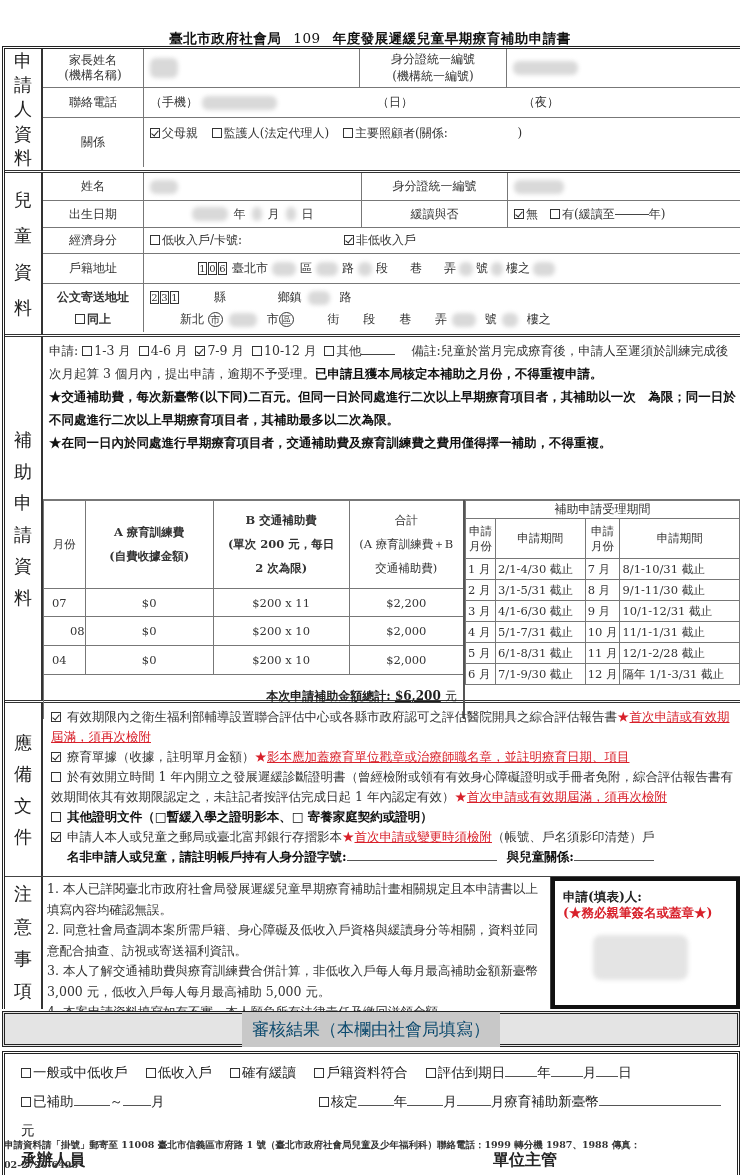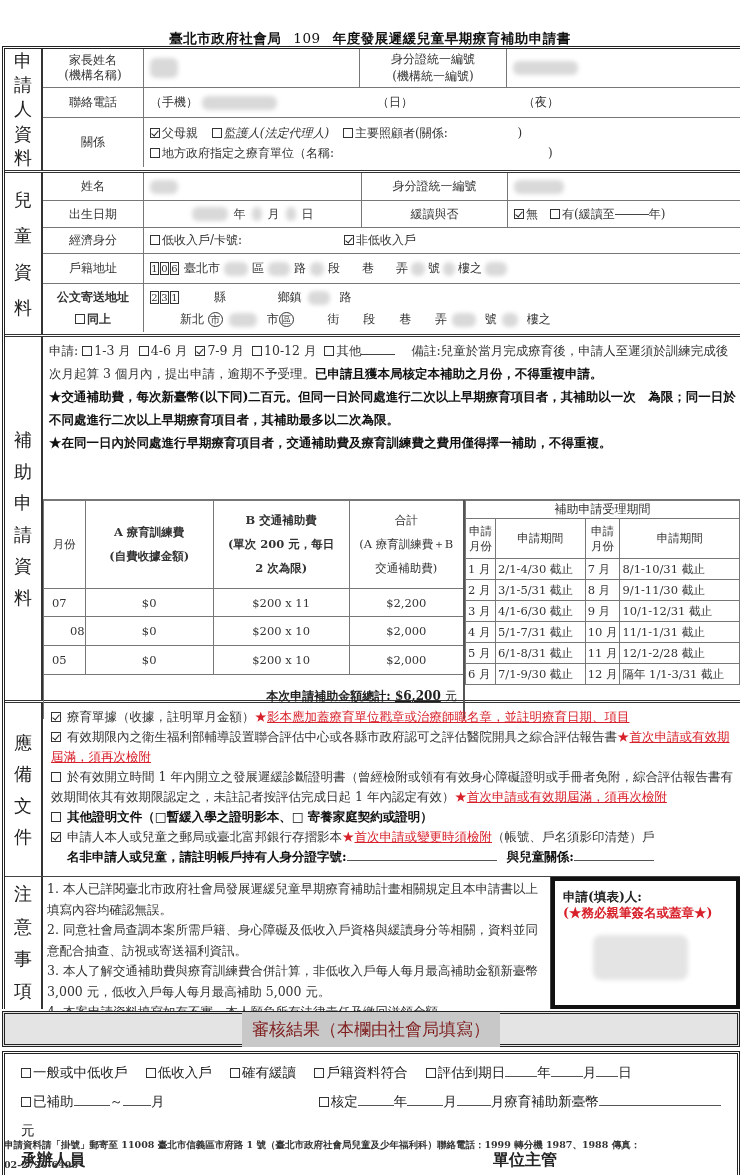--- a/index.html
+++ b/index.html
@@ -50,21 +50,21 @@
   .docs .b { font-weight: bold; color: #111; }
   .docs .ind { padding-left: 16px; }
 
   .note-wrap { display: flex; }
   .notes { width: 508px; padding: 2px 4px; font-size: 12.5px; line-height: 20.5px; color: #333; border-right: 1px solid #444; }
   .sign { flex: 1; border: 4px solid #111; border-bottom-width: 4px; padding: 8px 8px; font-weight: bold; font-size: 12.5px; line-height: 16px; }
   .sign .red { color: #d8202a; }
 
   .review { position: absolute; top: 1011px; left: 2px; width: 738px; }
   .rv-head { border: 3px double #222; height: 36px; background: #e4e4e4; display: flex; justify-content: center; align-items: center; }
-  .rv-head span { background: #c8c8c8; padding: 6px 10px; font-size: 17px; color: #7f1d1d; }
+  .rv-head span { background: #c8c8c8; padding: 6px 10px; font-size: 17px; color: #0c4a6e; }
   .rv-body { border: 3px double #222; border-top: none; margin-top: 4px; border-top: 3px double #222; padding: 4px 16px; font-size: 13.5px; color: #222; line-height: 29px; }
   .rv-body .b { font-weight: bold; font-size: 16px; }
   .ln { display: inline-block; border-bottom: 1px solid #555; height: 14px; }
 
   .footer { position: absolute; top: 1135px; left: 4px; width: 736px; font-size: 9.5px; line-height: 20px; color: #333; font-weight: bold; }
 </style>
 </head>
 <body>
 
 <div class="title">
@@ -109,27 +109,23 @@
             <span class="blur" style="width:75px;margin-left:4px;"></span>
           <span style="margin-left:100px;">（日）</span>
           <span style="margin-left:110px;">（夜）</span>
         </div>
       </div>
       <div class="row" style="height:49px;">
         <div class="cell lbl">關係</div>
         <div class="cell" style="flex:1;display:block;padding-top:5px;line-height:20px;">
           <div>
             <span><span class="cb on"></span><span>父母親</span></span>
-            <span style="margin-left:10px;font-style:italic;"><span class="cb"></span><span>監護人(法定代理人)</span></span>
+            <span style="margin-left:10px;"><span class="cb"></span><span>監護人(法定代理人)</span></span>
             <span style="margin-left:10px;"><span class="cb"></span><span>主要照顧者(關係:</span></span>
             <span style="margin-left:66px;">)</span>
-          </div>
-          <div>
-            <span><span class="cb"></span><span>地方政府指定之療育單位（名稱:</span></span>
-            <span style="margin-left:210px;">)</span>
           </div>
         </div>
       </div>
     </div>
   </div>
 
   <div class="section" style="height:164px;">
     <div class="sec-label" style="line-height:2;">
       <span>兒</span>
         <span>童</span>
@@ -165,21 +161,21 @@
             <span>年)</span>
         </div>
       </div>
       <div class="row" style="height:26px;">
         <div class="cell lbl">經濟身分</div>
         <div class="cell" style="flex:1;">
           <span><span class="cb"></span><span>低收入戶/卡號:</span></span>
           <span style="margin-left:102px;"><span class="cb on"></span><span>非低收入戶</span></span>
         </div>
       </div>
-      <div class="row" style="height:30px;">
+      <div class="row" style="height:30px;gap:48px;">
         <div class="cell lbl">戶籍地址</div>
         <div class="cell" style="flex:1;">
           <span class="digit">1</span>
             <span class="digit">0</span>
             <span class="digit">6</span>
           <span style="margin-left:4px;">臺北市</span>
             <span class="blur" style="width:24px;margin:0 4px;"></span>
           <span>區</span>
             <span class="blur" style="width:22px;margin:0 4px;"></span>
           <span>路</span>
@@ -267,21 +263,21 @@
             <td>$200 x 11</td>
             <td>$2,200</td>
           </tr>
           <tr>
             <td style="text-align:left;padding-left:26px;">08</td>
             <td>$0</td>
             <td>$200 x 10</td>
             <td>$2,000</td>
           </tr>
           <tr>
-            <td style="text-align:left;padding-left:8px;">05</td>
+            <td style="text-align:left;padding-left:8px;">04</td>
             <td>$0</td>
             <td>$200 x 10</td>
             <td>$2,000</td>
           </tr>
           <tr>
             <td colspan="4" class="total">
               <span>本次申請補助金額總計:</span>
               <span style="text-decoration:underline;">$6,200</span>
               <span style="font-weight:normal;">元</span>
             </td>
@@ -347,22 +343,22 @@
   </div>
 
   <div class="section" style="height:174px;border-bottom:1px solid #444;">
     <div class="sec-label" style="line-height:1.75;">
       <span>應</span>
         <span>備</span>
         <span>文</span>
         <span>件</span>
     </div>
     <div class="sec-body docs">
+      <div><span class="cb on"></span> <span>有效期限內之衛生福利部輔導設置聯合評估中心或各縣市政府認可之評估醫院開具之綜合評估報告書</span><span class="star">★</span><span class="red">首次申請或有效期屆滿，須再次檢附</span></div>
       <div><span class="cb on"></span> <span>療育單據（收據，註明單月金額）</span><span class="star">★</span><span class="red">影本應加蓋療育單位戳章或治療師職名章，並註明療育日期、項目</span></div>
-      <div><span class="cb on"></span> <span>有效期限內之衛生福利部輔導設置聯合評估中心或各縣市政府認可之評估醫院開具之綜合評估報告書</span><span class="star">★</span><span class="red">首次申請或有效期屆滿，須再次檢附</span></div>
       <div><span class="cb"></span> <span>於有效開立時間 1 年內開立之發展遲緩診斷證明書（曾經檢附或領有有效身心障礙證明或手冊者免附，綜合評估報告書有效期間依其有效期限認定之，未註記者按評估完成日起 1 年內認定有效）</span><span class="star">★</span><span class="red">首次申請或有效期屆滿，須再次檢附</span></div>
       <div class="b"><span class="cb"></span> <span>其他證明文件（□暫緩入學之證明影本、□ 寄養家庭契約或證明）</span></div>
       <div><span class="cb on"></span> <span>申請人本人或兒童之郵局或臺北富邦銀行存摺影本</span><span class="star">★</span><span class="red">首次申請或變更時須檢附</span><span>（帳號、戶名須影印清楚）戶</span></div>
       <div class="ind b"><span>名非申請人或兒童，請註明帳戶持有人身分證字號:</span><span class="ln" style="width:150px;"></span><span style="margin-left:10px;">與兒童關係:</span><span class="ln" style="width:80px;"></span></div>
     </div>
   </div>
 
   <div class="section" style="height:132px;border-bottom:none;">
     <div class="sec-label" style="line-height:1.8;">
       <span>注</span>

